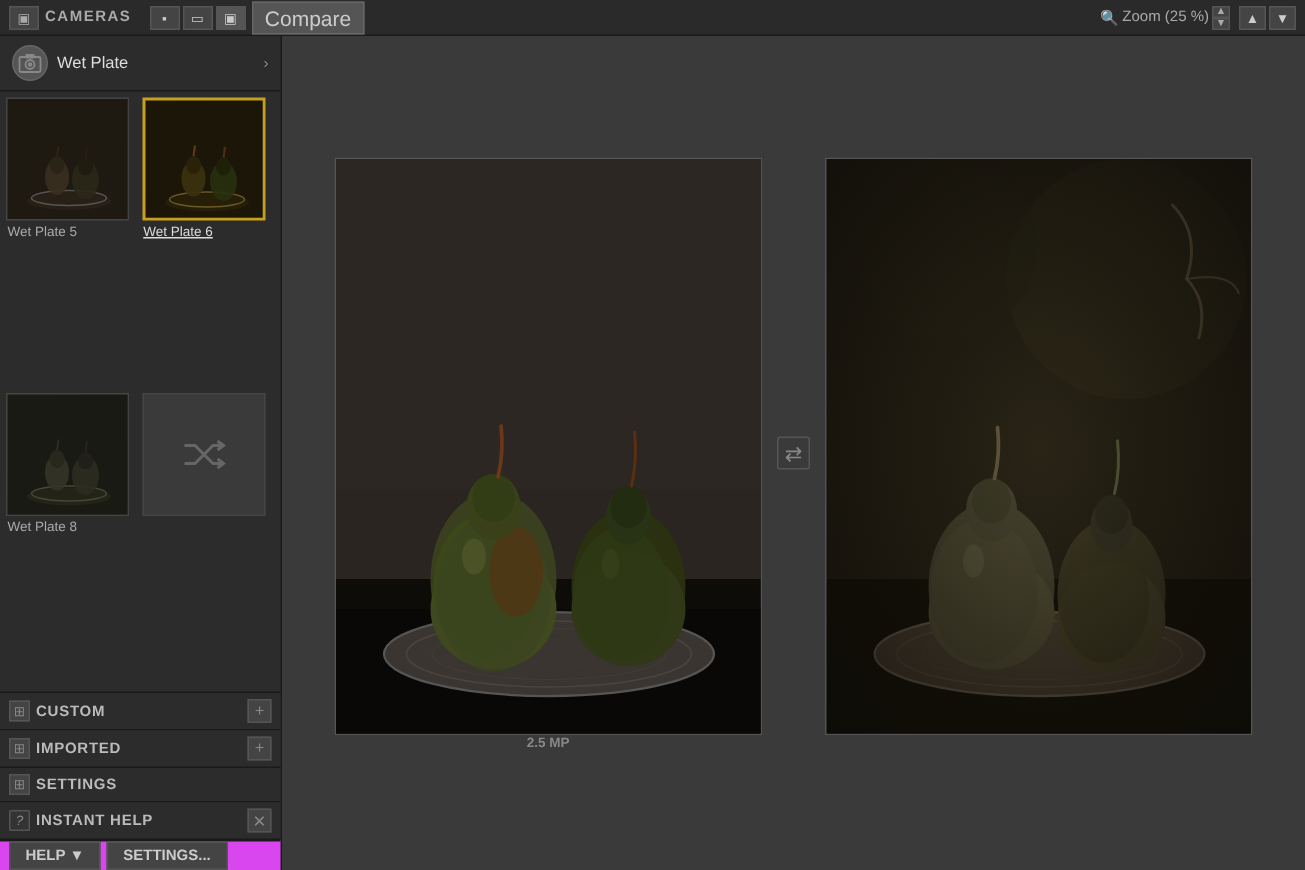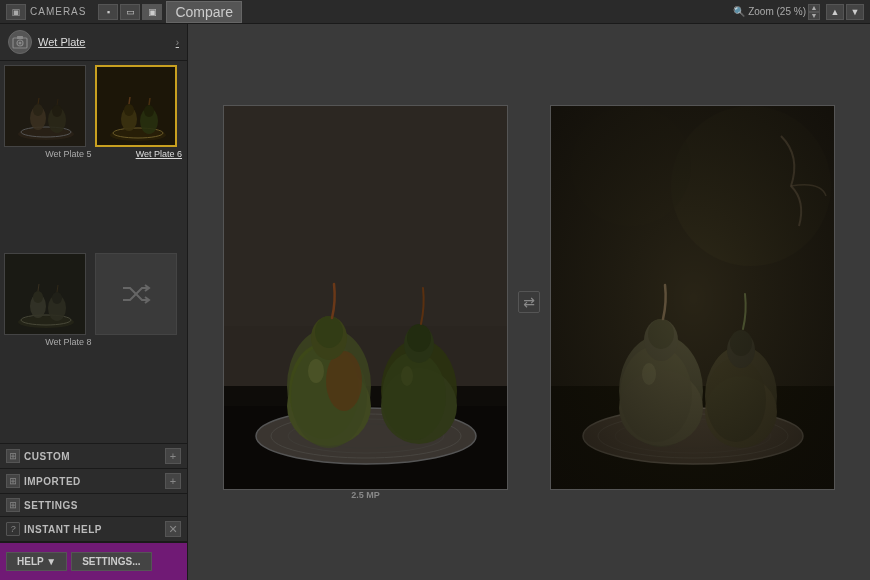--- a/index.html
+++ b/index.html
@@ -27,21 +27,21 @@
     }
     .top-bar-left {
       display: flex;
       align-items: center;
       gap: 4px;
       flex: 1;
     }
     .cameras-label {
       color: #aaa;
       font-size: 10px;
-      font-weight: normal;
+      font-weight: bold;
       letter-spacing: 1px;
     }
     .top-icon-btn {
       width: 20px;
       height: 16px;
       background: #444;
       border: 1px solid #555;
       display: flex;
       align-items: center;
       justify-content: center;
@@ -124,21 +124,20 @@
       border-right: 1px solid #1a1a1a;
     }
 
     
     .camera-header {
       display: flex;
       align-items: center;
       padding: 6px 8px;
       border-bottom: 1px solid #1a1a1a;
       gap: 6px;
-      text-decoration: underline;
     }
     .camera-icon {
       width: 24px;
       height: 24px;
       border-radius: 50%;
       background: #555;
       border: 1px solid #666;
       display: flex;
       align-items: center;
       justify-content: center;
@@ -176,21 +175,21 @@
       border: 1px solid #444;
       overflow: hidden;
       position: relative;
     }
     .preset-item.selected .preset-thumb {
       border: 2px solid #c8a020;
     }
     .preset-label {
       font-size: 9px;
       color: #aaa;
-      text-align: right;
+      text-align: left;
       padding: 2px 1px;
     }
     .preset-item.selected .preset-label {
       color: #ddd;
       text-decoration: underline;
     }
 
     
     .shuffle-preset .preset-thumb {
       background: #3a3a3a;
@@ -257,22 +256,22 @@
       display: flex;
       align-items: center;
       justify-content: center;
       font-size: 11px;
       color: #888;
       cursor: pointer;
     }
 
     
     .bottom-bar {
-      height: 38px;
-      background: #701a75;
+      height: 20px;
+      background: #d946ef;
       border-top: 1px solid #1a1a1a;
       display: flex;
       align-items: center;
       padding: 0 6px;
       gap: 4px;
     }
     .bottom-btn {
       background: #444;
       border: 1px solid #555;
       color: #ccc;

